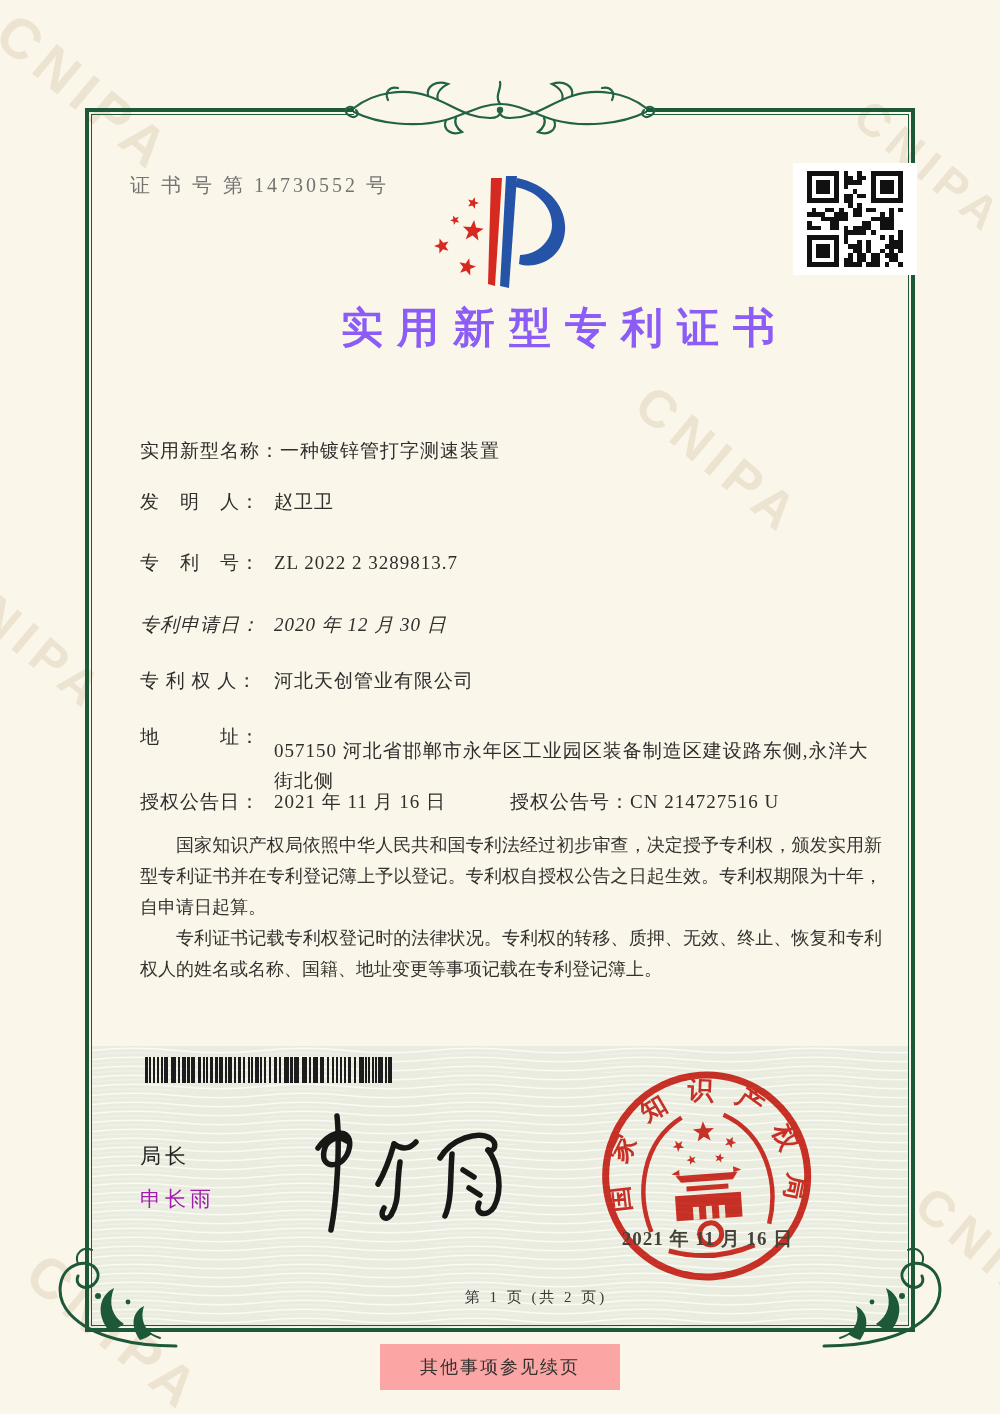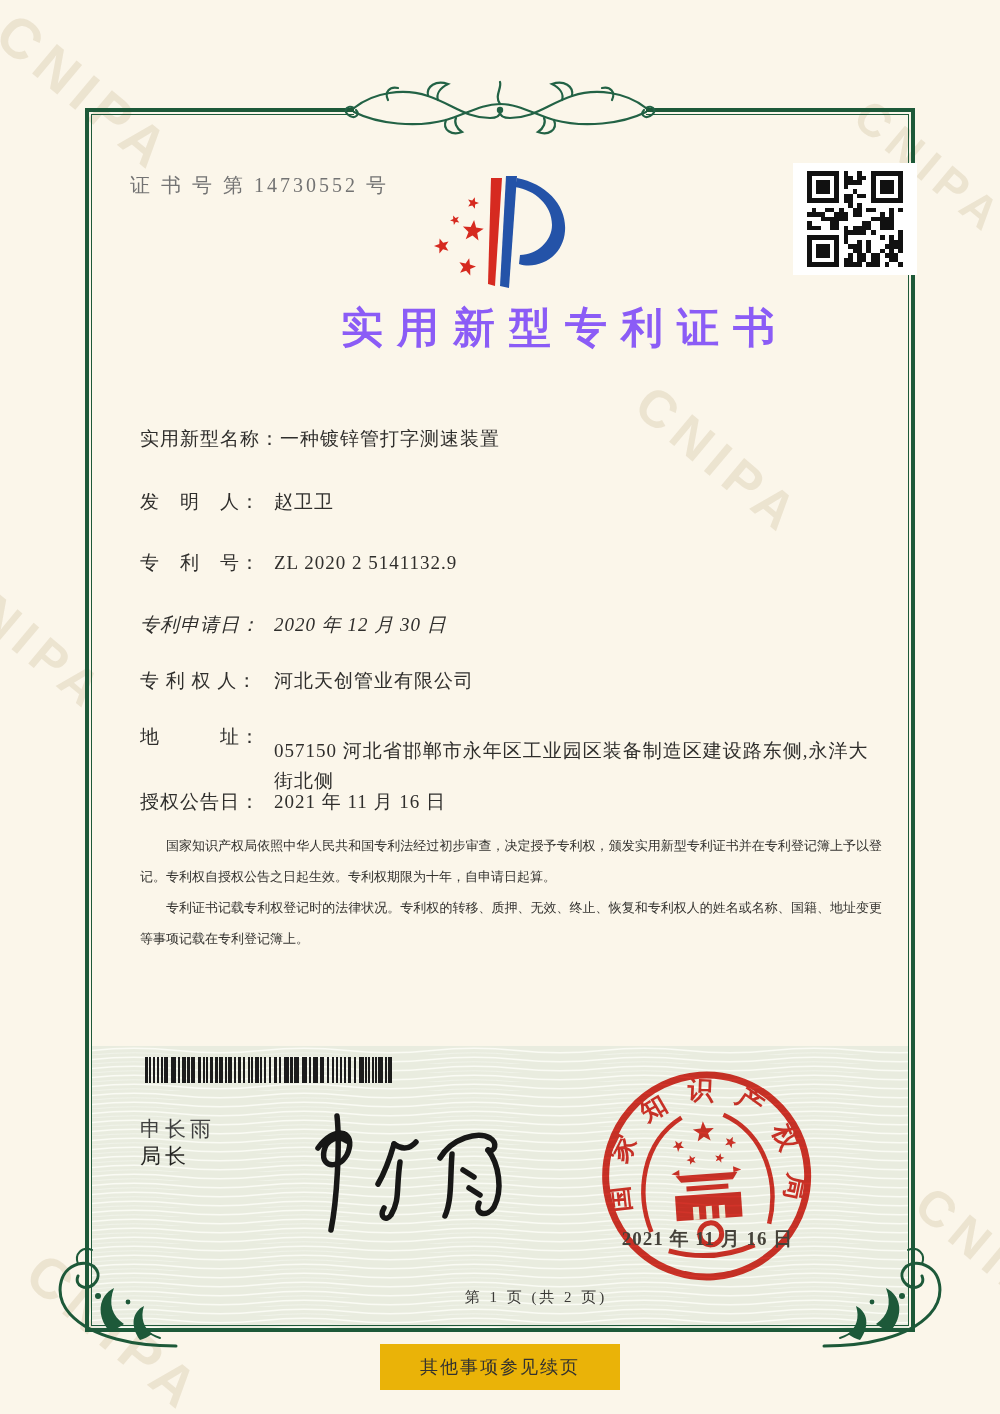--- a/index.html
+++ b/index.html
@@ -61,48 +61,48 @@
     font-size:19px; color:#2f2e2c; letter-spacing:1px;
     line-height:30px;
   }
   .field-label { display:inline-block; min-width:134px; vertical-align:top; white-space:pre; }
   .field-value { display:inline-block; vertical-align:top; }
   .field-value.wide { width:606px;margin-top:14px; }
   .field-inline2 { position:absolute; left:370px; top:0; white-space:nowrap; }
 
   .body-text {
     position:absolute; left:140px; top:830px; width:742px; z-index:5;
-    font-size:13px; line-height:31px; text-align:justify; color:#33322f;
+    font-size:18px; line-height:31px; text-align:justify; color:#33322f;
   }
   .body-text p { text-indent:2em; }
 
   .barcode-wrap { position:absolute; left:143px; top:1057px; z-index:5; }
 
   .director-title { position:absolute; left:140px; top:1142px; font-size:21px; letter-spacing:4px; color:#242422; z-index:5; }
-  .director-name  { position:absolute; left:140px; top:1115px; font-size:21px; letter-spacing:4px; color:#404040; z-index:5; }
+  .director-name  { position:absolute; left:140px; top:1185px; font-size:21px; letter-spacing:4px; color:#a21caf; z-index:5; }
   .signature { position:absolute; left:290px; top:1104px; z-index:5; }
 
   .seal {
     position:absolute; left:592px; top:1066px; z-index:6;
     mix-blend-mode:multiply; opacity:0.95;
     transform:rotate(-4deg);
   }
   .seal-date {
     position:absolute; left:600px; top:1226px; width:215px; z-index:7;
     text-align:center; font-size:19px; font-weight:600; color:#45423a; letter-spacing:1px;
   }
 
   .page-info {
     position:absolute; left:85px; top:1288px; width:902px; z-index:5;
     text-align:center; font-size:15px; letter-spacing:3px; color:#3a3936;
   }
 
   .cont-note {
     position:absolute; left:50%; top:1344px; transform:translateX(-50%);
-    width:240px; height:46px; line-height:46px; background:#eab308;
+    width:240px; height:46px; line-height:46px; background:#fca5a5;
     text-align:center; font-size:18px; letter-spacing:2px; color:#33322f; z-index:5;
   }
 
   .ornament { position:absolute; z-index:5; pointer-events:none; }
 </style>
 </head>
 <body>
 
 <span class="wm" style="left:-20px; top:60px;  font-size:56px;">CNIPA</span>
 <span class="wm" style="left:840px; top:140px; font-size:46px;">CNIPA</span>
@@ -330,40 +330,43 @@
       <rect x="15" y="1" width="5" height="5" fill="#fff"></rect>
       <rect x="16" y="2" width="3" height="3" fill="#111"></rect>
       <rect x="0" y="14" width="7" height="7" fill="#111"></rect>
       <rect x="1" y="15" width="5" height="5" fill="#fff"></rect>
       <rect x="2" y="16" width="3" height="3" fill="#111"></rect>
     </svg>
 </div>
 
 <h1 class="title">实用新型专利证书</h1>
 
-<div class="field-row" style="top:424px;font-family:Liberation Serif, serif;">
+<div class="field-row" style="top:436px;font-family:Liberation Serif, serif;">
   <span class="field-label">实用新型名称：</span><span class="field-value">一种镀锌管打字测速装置</span>
 </div>
 <div class="field-row" style="top:487px;">
   <span class="field-label">发　明　人：</span><span class="field-value">赵卫卫</span>
 </div>
 <div class="field-row" style="top:548px;">
-  <span class="field-label">专　利　号：</span><span class="field-value">ZL 2020 2 5141132.9</span>
+  <span class="field-label">专　利　号：</span><span class="field-value">ZL 2022 2 3289813.7</span>
 </div>
 <div class="field-row" style="top:610px;font-style:italic;">
   <span class="field-label">专利申请日：</span><span class="field-value">2020 年 12 月 30 日</span>
 </div>
 <div class="field-row" style="top:666px;">
   <span class="field-label">专 利 权 人：</span><span class="field-value">河北天创管业有限公司</span>
 </div>
 <div class="field-row" style="top:722px;">
   <span class="field-label">地　　　址：</span><span class="field-value wide">057150 河北省邯郸市永年区工业园区装备制造区建设路东侧,永洋大街北侧</span>
 </div>
 <div class="field-row" style="top:787px;">
   <span class="field-label">授权公告日：</span><span class="field-value">2021 年 11 月 16 日</span>
+  <span class="field-inline2">
+    <span class="field-label" style="min-width:0;">授权公告号：</span><span class="field-value">CN 214727516 U</span>
+  </span>
 </div>
 
 <div class="body-text">
   <p>国家知识产权局依照中华人民共和国专利法经过初步审查，决定授予专利权，颁发实用新型专利证书并在专利登记簿上予以登记。专利权自授权公告之日起生效。专利权期限为十年，自申请日起算。</p>
   <p>专利证书记载专利权登记时的法律状况。专利权的转移、质押、无效、终止、恢复和专利权人的姓名或名称、国籍、地址变更等事项记载在专利登记簿上。</p>
 </div>
 
 <div class="barcode-wrap">
   <svg id="barcode" width="256" height="26" viewBox="0 0 256 26">
       <rect width="256" height="26" fill="#ffffff" opacity="0"></rect>

